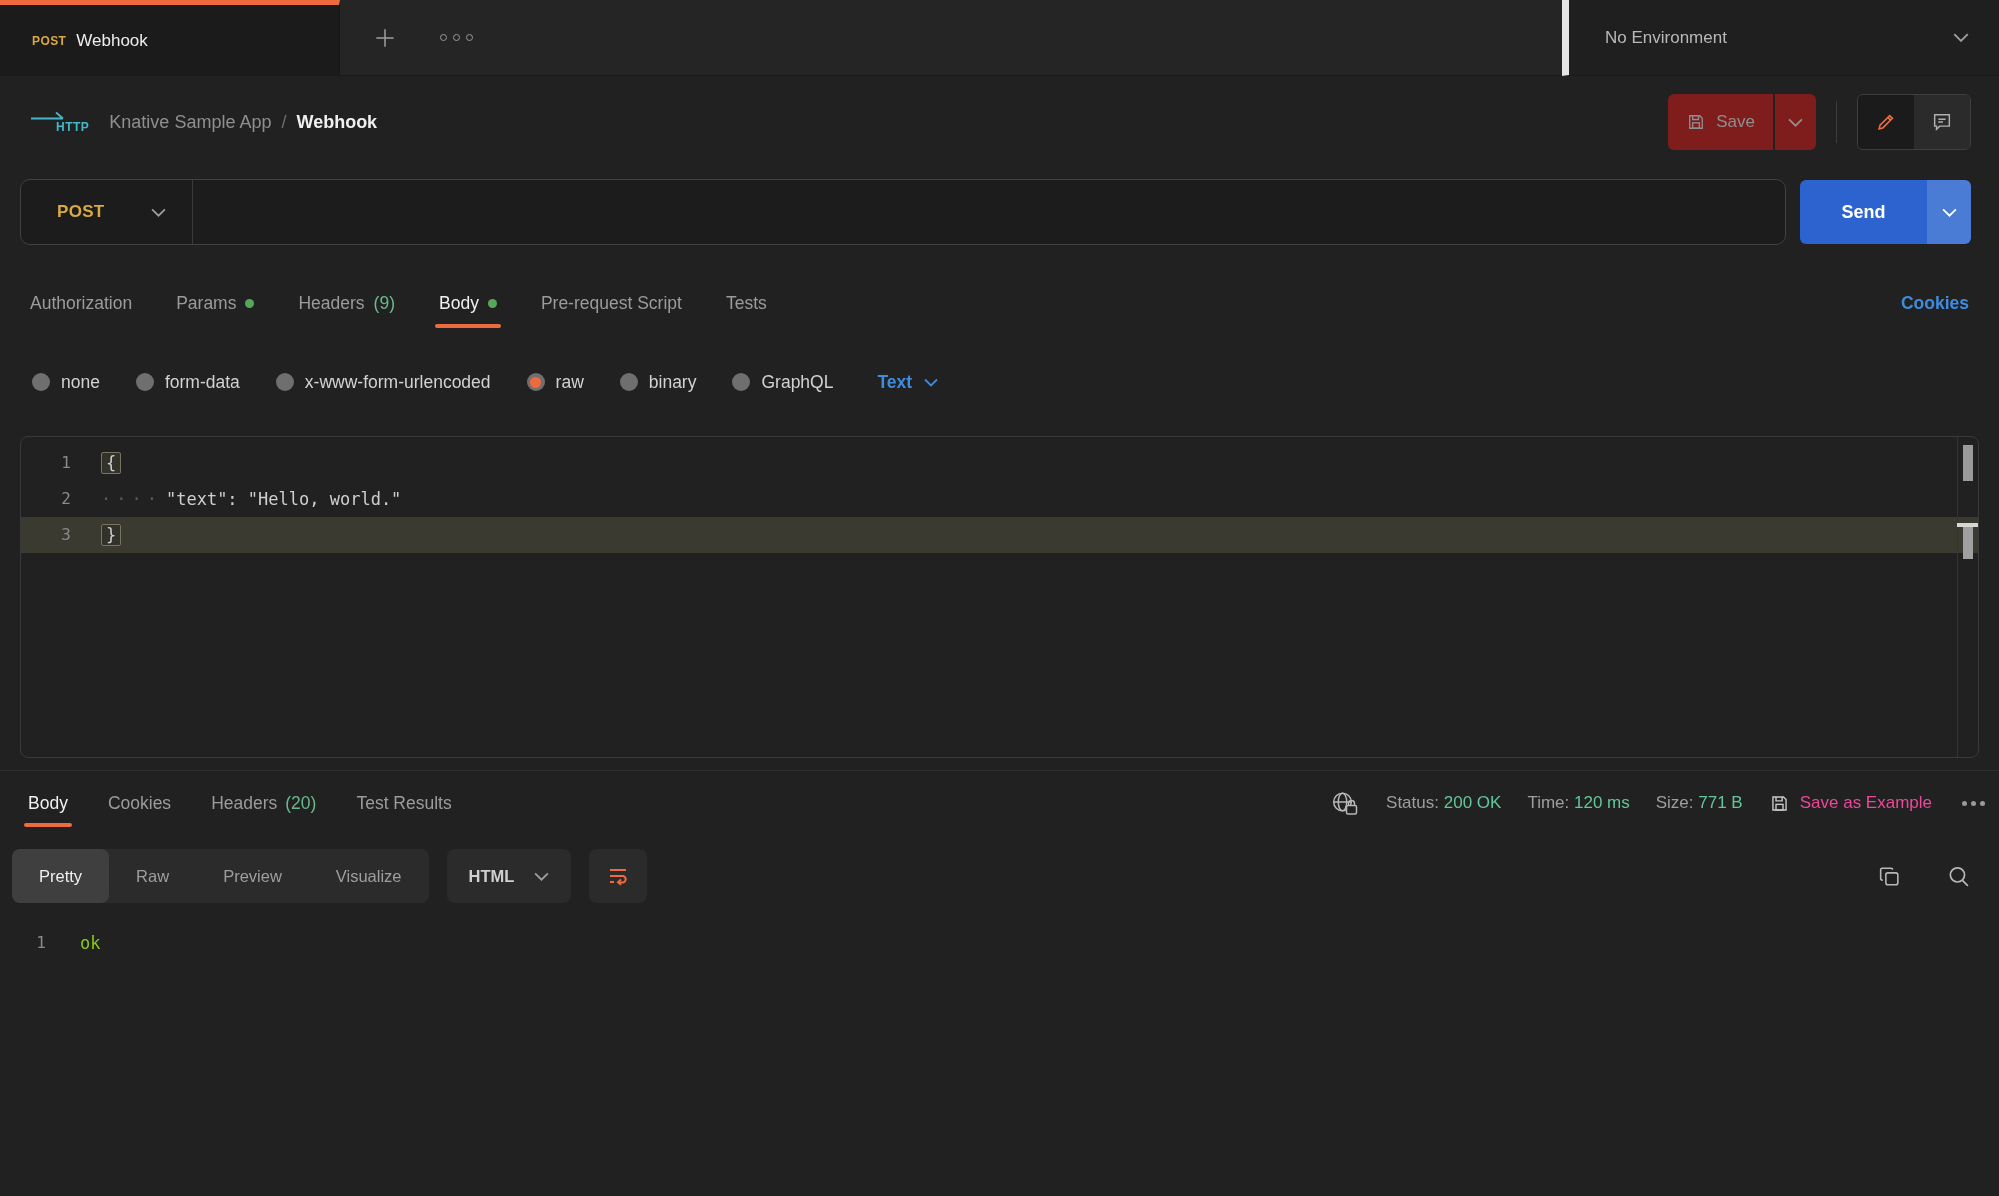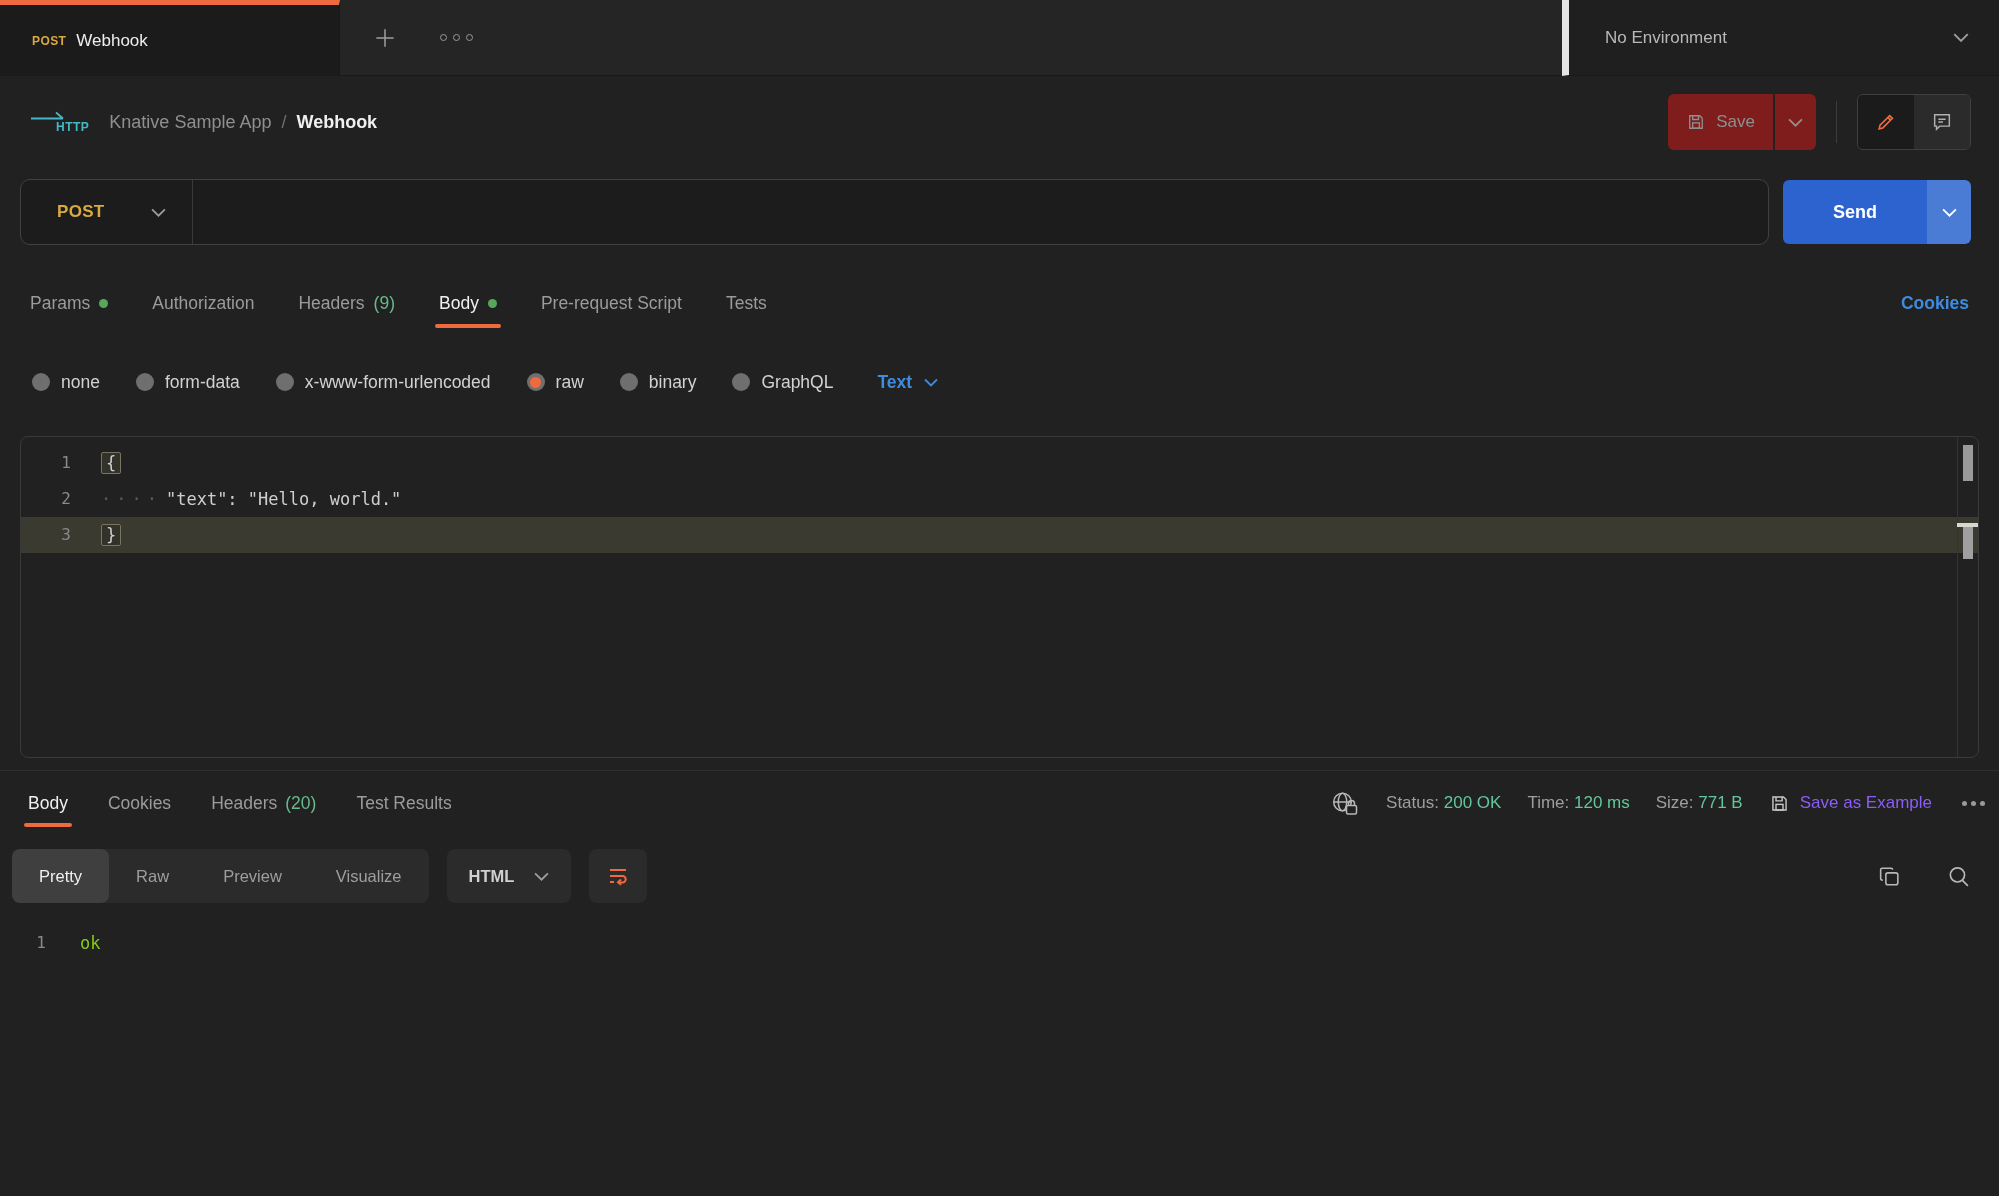--- a/index.html
+++ b/index.html
@@ -59,21 +59,21 @@
   .url-bar {
     flex:1; height:66px; background:#1c1c1c; border:1px solid #414141; border-radius:10px;
     display:flex; align-items:center; overflow:hidden;
   }
   .method-select { display:flex; align-items:center; gap:46px; padding:0 26px 0 36px; height:100%; cursor:pointer; }
   .method-label { font-size:17px; font-weight:700; letter-spacing:.3px; color:#d9a942; }
   .url-divider { width:1px; align-self:stretch; background:#3a3a3a; }
   .url-text { font-size:17px; color:#e6e6e6; padding-left:26px; white-space:nowrap; }
   .send-group { display:flex; }
   .send-main {
-    width:144px; height:64px; background:#2c63cf; color:#fff; font-size:18px; font-weight:600;
+    width:127px; height:64px; background:#2c63cf; color:#fff; font-size:18px; font-weight:600;
     display:flex; align-items:center; justify-content:center; border-radius:6px 0 0 6px; cursor:pointer;
   }
   .send-chev {
     width:44px; height:64px; background:#4a7bd5; color:#fff;
     display:flex; align-items:center; justify-content:center; border-radius:0 6px 6px 0; cursor:pointer;
   }
 
   
   .req-tabs { height:94px; display:flex; align-items:stretch; padding:0 8px; flex:none; }
   .rtab {
@@ -119,21 +119,21 @@
   .resp-header { height:64px; display:flex; align-items:stretch; padding:0 14px 0 8px; flex:none; }
   .resp-tab {
     position:relative; display:flex; align-items:center; gap:8px; padding:0 20px;
     font-size:17.5px; color:#9b9b9b; cursor:pointer;
   }
   .resp-tab.active { color:#f0f0f0; font-weight:500; }
   .resp-underline { position:absolute; left:16px; right:16px; bottom:8px; height:4px; background:#ed6b3e; border-radius:2px; }
   .resp-meta { margin-left:auto; display:flex; align-items:center; gap:26px; }
   .meta-pair { font-size:17px; color:#9e9e9e; white-space:nowrap; }
   .meta-val { color:#62c79c; }
-  .save-example { display:flex; align-items:center; gap:10px; font-size:17px; color:#8b5cf6; cursor:pointer; }
+  .save-example { display:flex; align-items:center; gap:10px; font-size:17px; color:#ec4899; cursor:pointer; }
   .resp-more { display:flex; gap:4px; margin-left:4px; cursor:pointer; }
   .resp-more i { width:5px; height:5px; border-radius:50%; background:#9a9a9a; }
 
   
   .resp-toolbar { margin-top:14px; padding:0 28px 0 12px; display:flex; align-items:center; gap:18px; flex:none; }
   .segmented { display:flex; background:#2b2b2b; border-radius:8px; padding:0; }
   .segmented .vt {
     padding:0 27px; height:54px; display:flex; align-items:center;
     font-size:16.5px; color:#9e9e9e; cursor:pointer; border-radius:8px;
   }
@@ -250,25 +250,25 @@
           <svg width="15" height="9" viewBox="0 0 14 8">
               <path d="M1 1l6 6 6-6" fill="none" stroke="#ffffff" stroke-width="1.7"></path>
             </svg>
         </span>
       </div>
     </div>
   </div>
 
   <div class="req-tabs">
     <div class="rtab">
+      <span>Authorization</span>
+    </div>
+    <div class="rtab">
       <span>Params</span>
         <span class="gdot"></span>
-    </div>
-    <div class="rtab">
-      <span>Authorization</span>
     </div>
     <div class="rtab">
       <span>Headers</span>
         <span class="gcount">(9)</span>
     </div>
     <div class="rtab active">
       <span>Body</span>
         <span class="gdot"></span>
       <span class="tab-underline"></span>
     </div>

